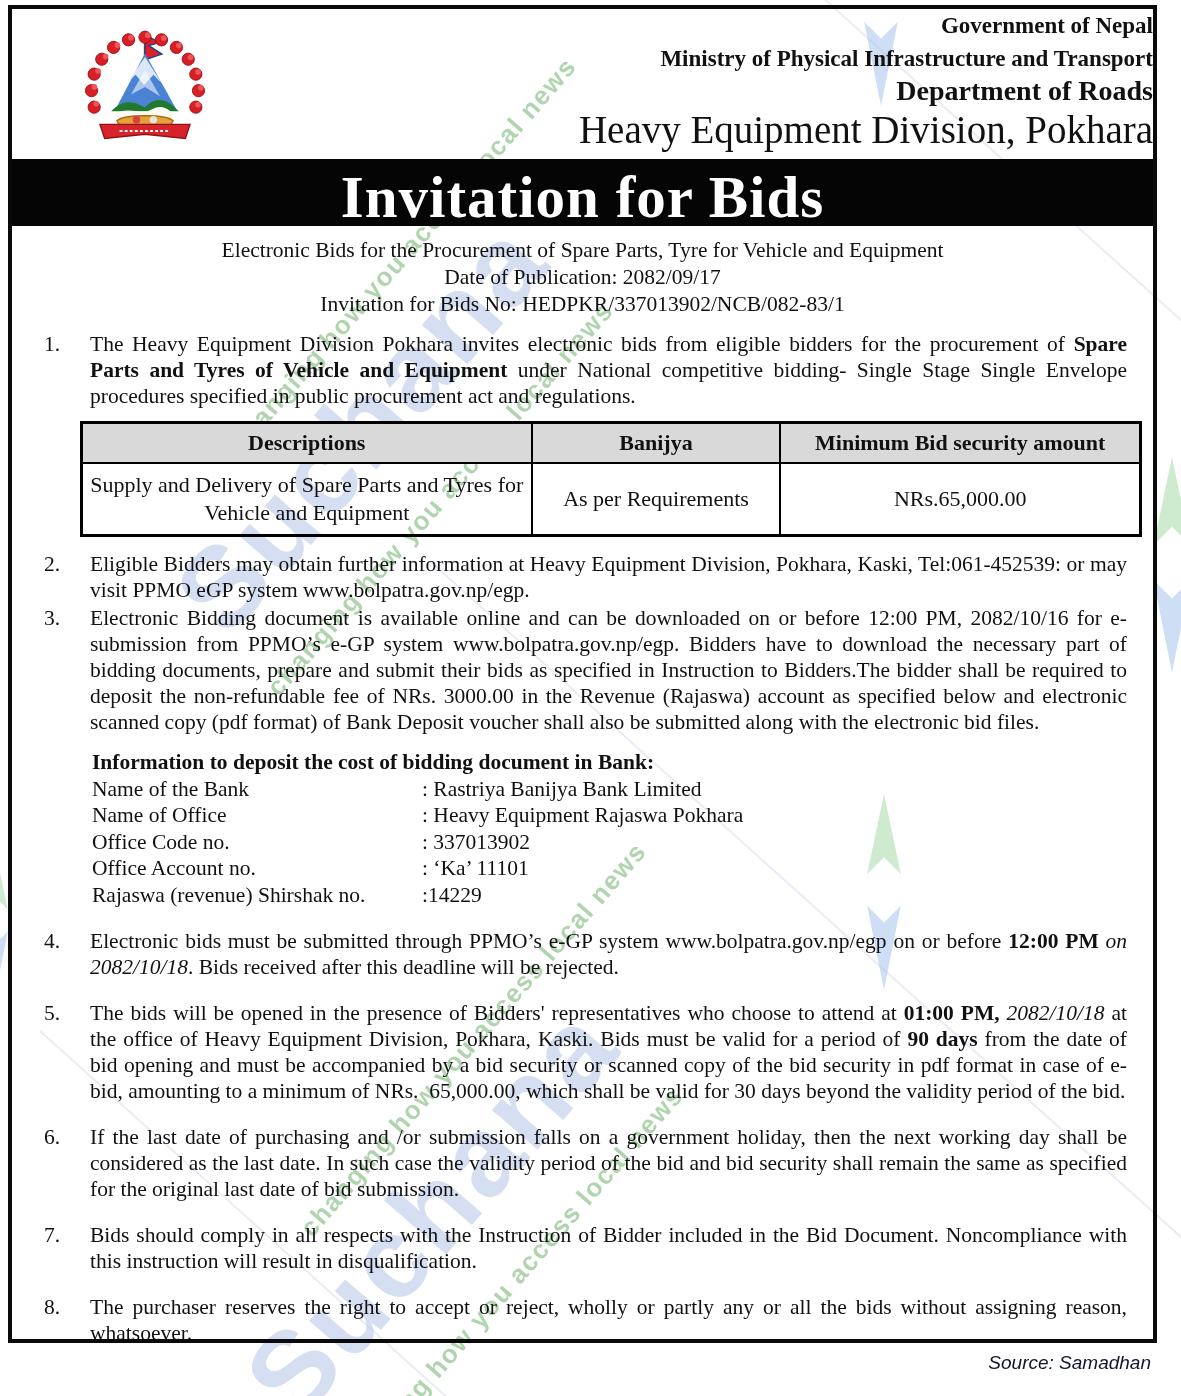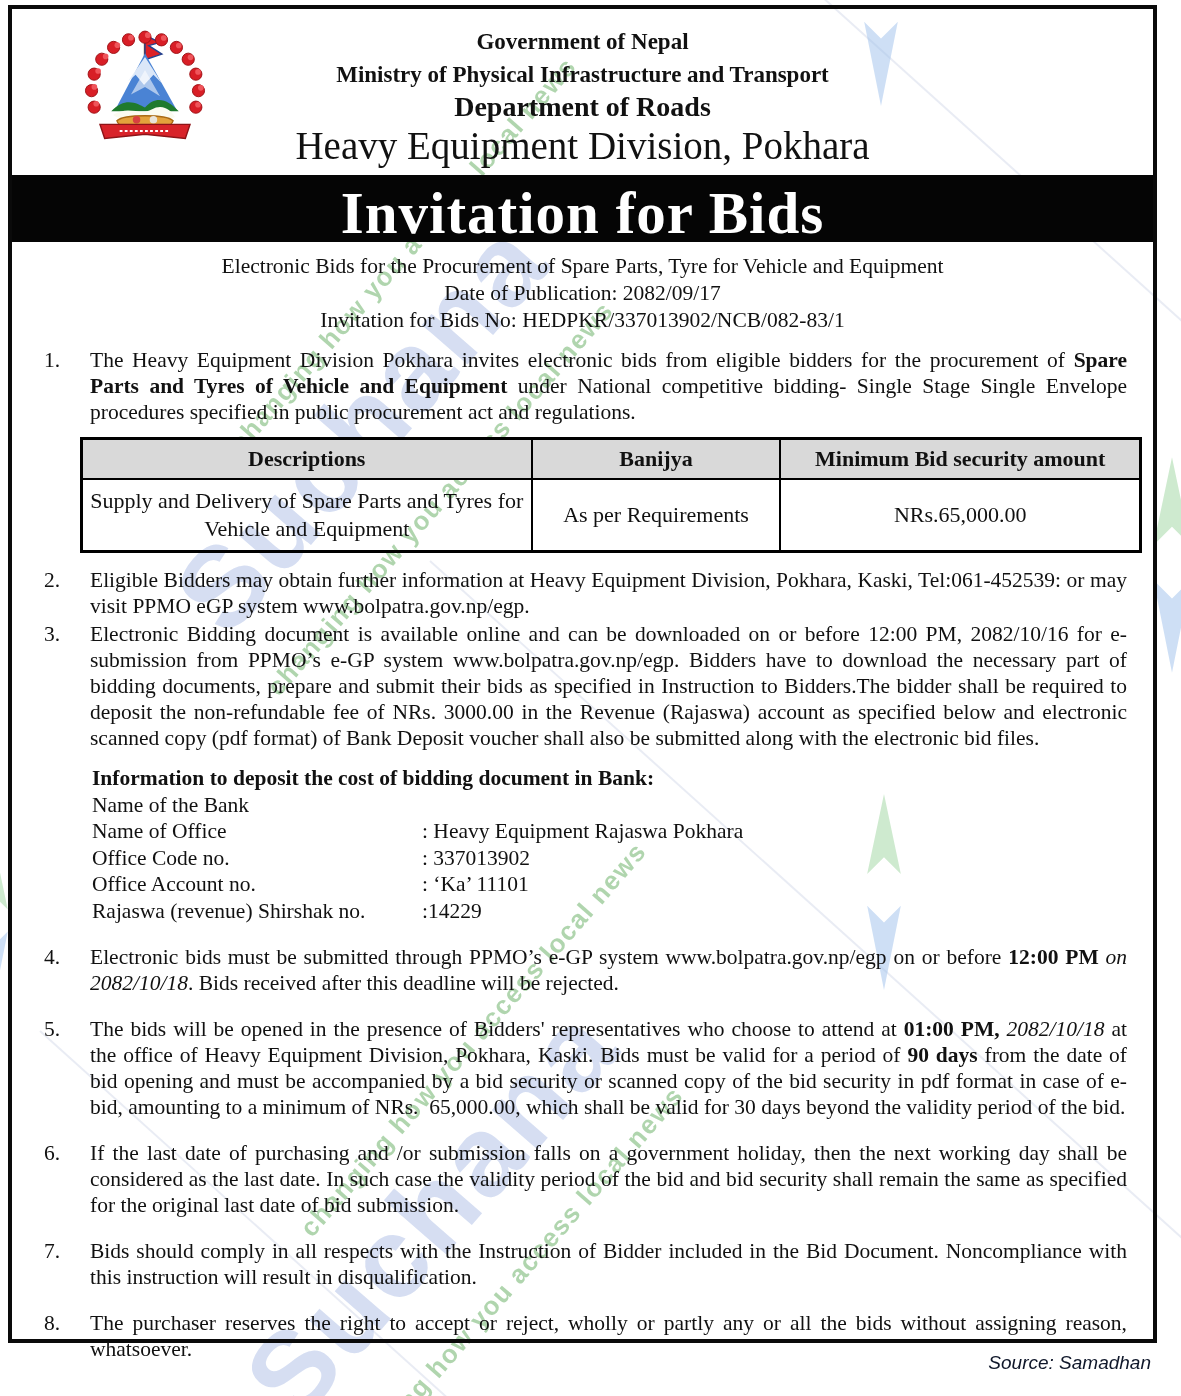--- a/index.html
+++ b/index.html
@@ -20,21 +20,21 @@
   .dline{position:absolute;z-index:0;width:1800px;height:2px;background:rgba(175,188,214,.28);transform:rotate(42deg);transform-origin:left center;pointer-events:none;}
   .logo-mark{position:absolute;z-index:0;opacity:.5;pointer-events:none;}
   
   .frame{
     position:absolute;left:8px;top:5px;z-index:1;
     width:1149px;height:1338px;
     border:4px solid #0a0a0a;
     box-sizing:border-box;
   }
   
-  .header{position:relative;padding-top:16px;text-align:center;}
+  .header{position:relative;padding-top:0;text-align:right;}
   .emblem{position:absolute;left:62px;top:16px;width:142px;height:136px;}
   .h-line1,.h-line2{font-size:23px;font-weight:bold;line-height:33px;}
   .h-line3{font-size:28px;font-weight:bold;line-height:32px;}
   .h-line4{font-size:39px;font-weight:normal;line-height:46px;}
   .banner{
     margin-top:6px;background:#050505;color:#fff;
     text-align:center;font-weight:bold;font-size:59px;
     height:67px;line-height:76px;letter-spacing:1px;
   }
   
@@ -207,20 +207,21 @@
           <span class="num">3.</span>
           <div class="itxt"><span>Electronic Bidding document is available online and can be downloaded on or before 12:00 PM, 2082/10/16 for e-submission from PPMO’s e-GP system www.bolpatra.gov.np/egp. Bidders have to download the necessary part of bidding documents, prepare and submit their bids as specified in Instruction to Bidders.The bidder shall be required to deposit the non-refundable fee of NRs. 3000.00 in the Revenue (Rajaswa) account as specified below and electronic scanned copy (pdf format) of Bank Deposit voucher shall also be submitted along with the electronic bid files.</span></div>
         </div>
       </div>
 
     <div class="bank">
       <div class="bank-heading">Information to deposit the cost of bidding document in Bank:</div>
       <div>
           <div class="bank-row">
             <span class="bl">Name of the Bank</span>
+            <span class="bv">: Rastriya Banijya Bank Limited</span>
           </div>
           <div class="bank-row">
             <span class="bl">Name of Office</span>
             <span class="bv">: Heavy Equipment Rajaswa Pokhara</span>
           </div>
           <div class="bank-row">
             <span class="bl">Office Code no.</span>
             <span class="bv">: 337013902</span>
           </div>
           <div class="bank-row">

